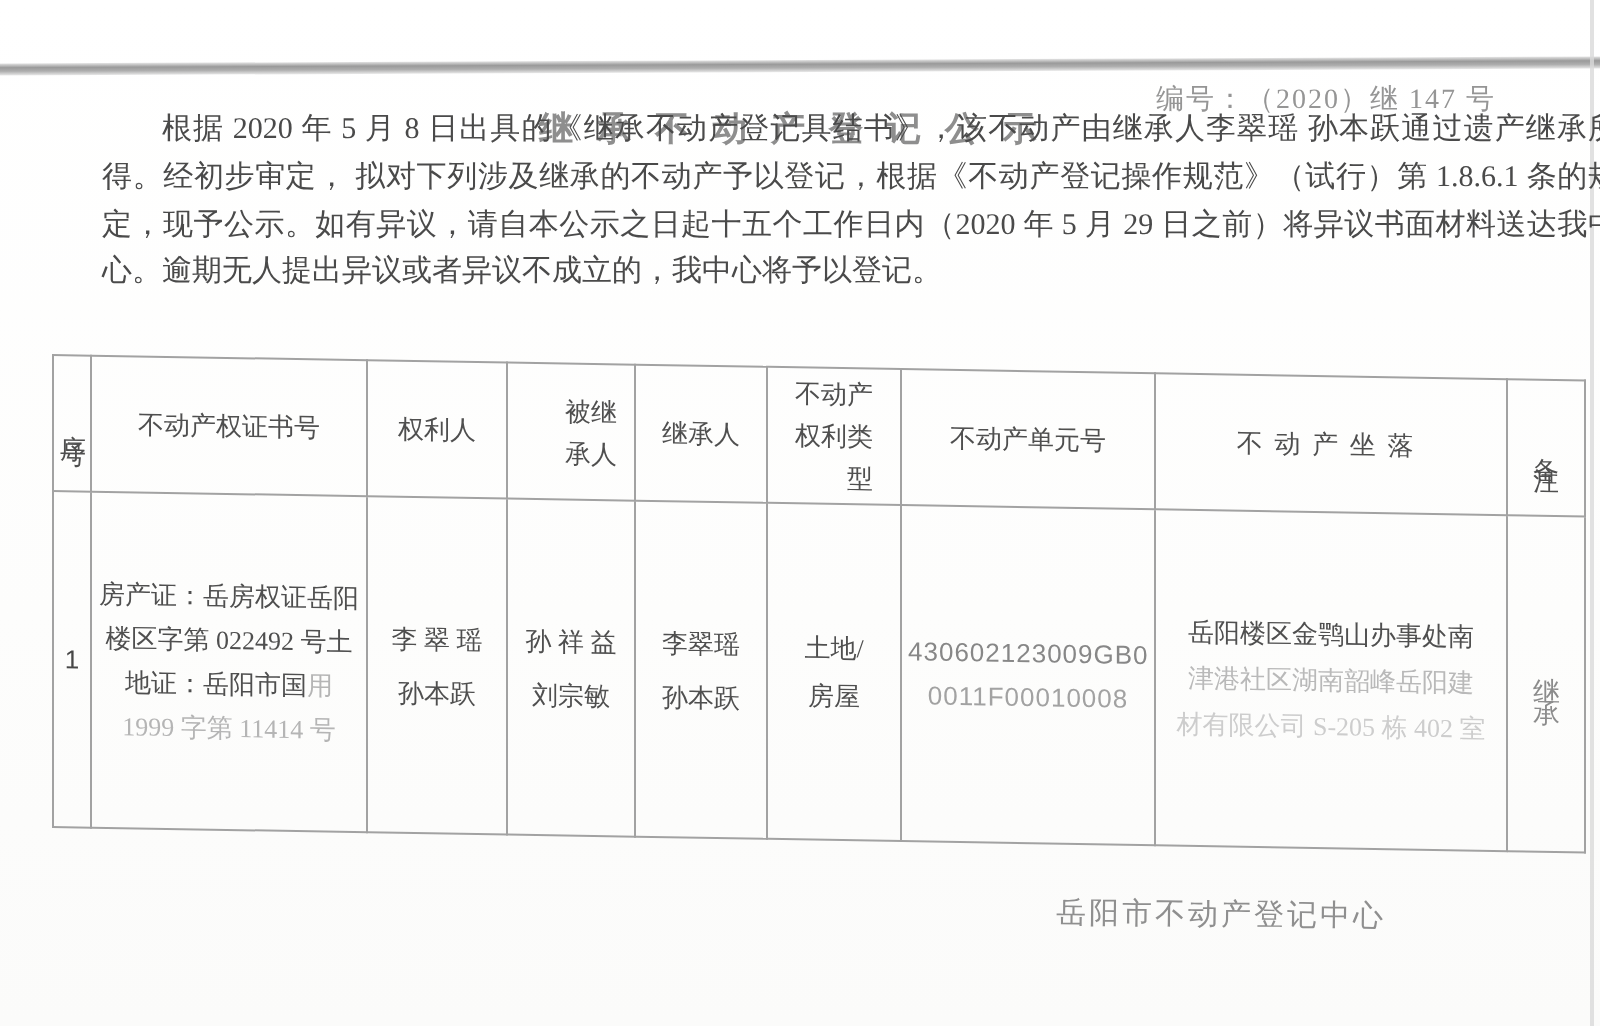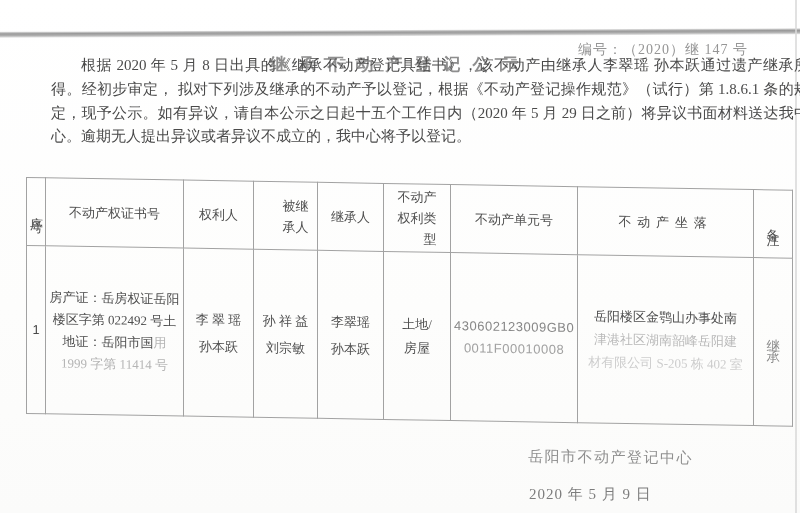--- a/index.html
+++ b/index.html
@@ -161,15 +161,14 @@
             <span class="loc2">津港社区湖南韶峰岳阳建</span>
             <span class="loc3">材有限公司 S-205 栋 402 室</span>
           </td>
           <td class="cell-remark"><span class="v-text">继承</span></td>
         </tr>
       </tbody>
     </table>
   </div>
 
   <div class="footer-org">岳阳市不动产登记中心</div>
-  <div class="footer-date">2020 年 5 月 9 日</div>
 
 </div>
 
 </body></html>

